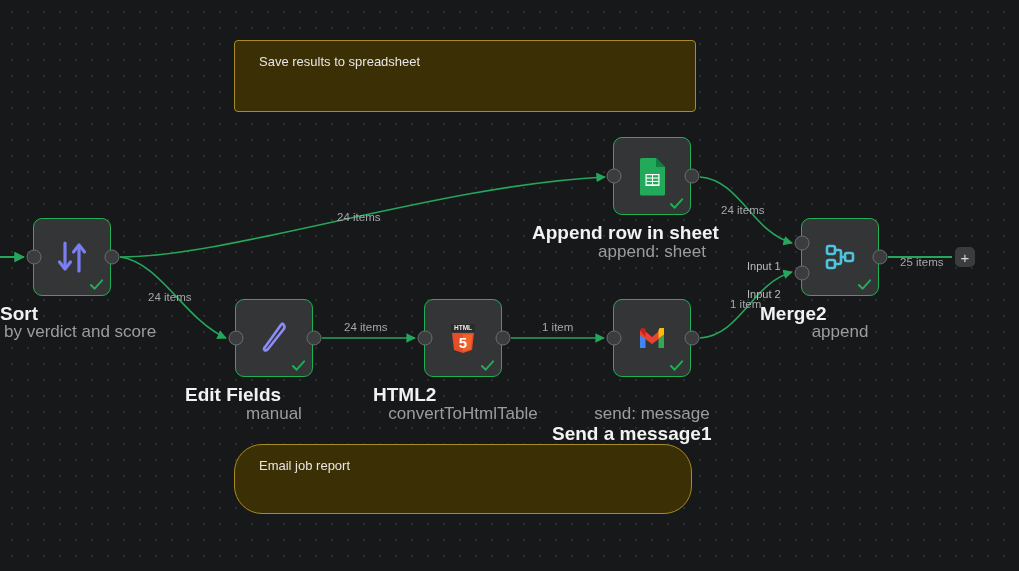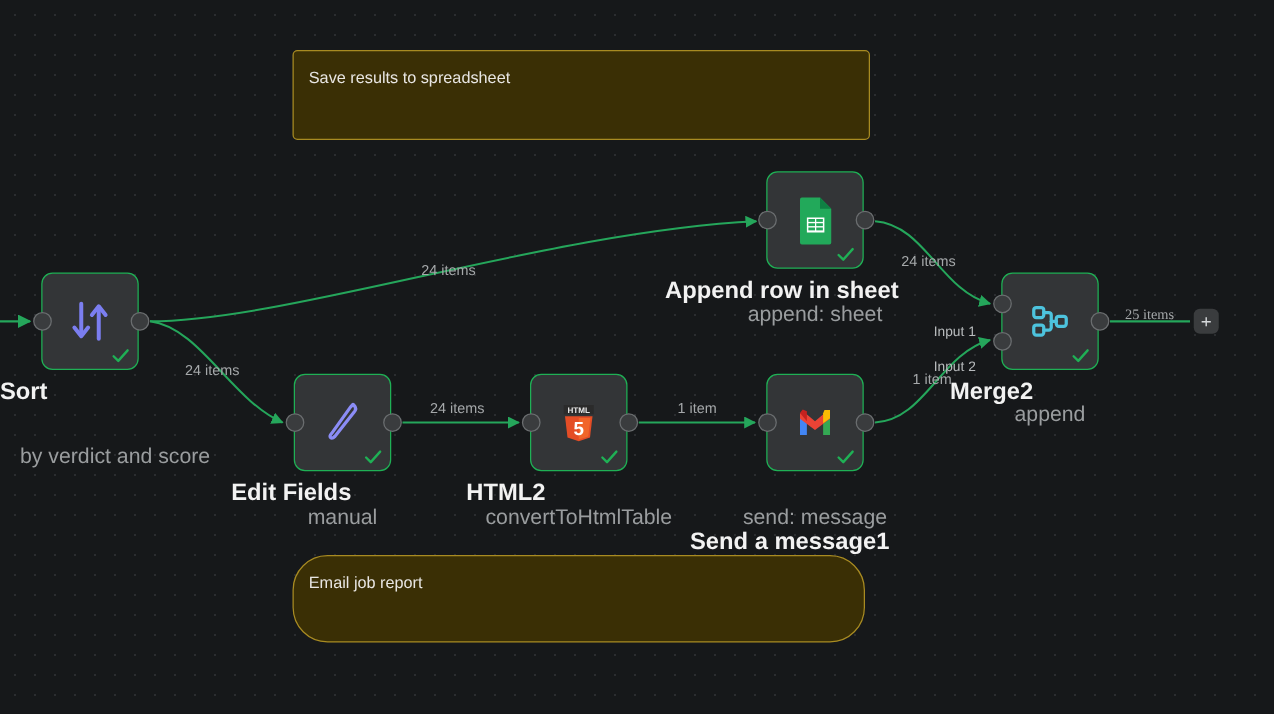--- a/index.html
+++ b/index.html
@@ -20,21 +20,21 @@
   #edges { position: absolute; left: 0; top: 0; width: 1019px; height: 571px; pointer-events: none; }
 
   
   .sticky {
     position: absolute;
     background: #3a2f05;
     border: 1px solid #a88b22;
     border-radius: 4px;
     color: #e8e6e3;
     font-size: 13px;
-    padding: 13px 12px;
+    padding: 13px 24px;
     line-height: 1.3;
   }
 
   
   .node {
     position: absolute;
     width: 78px; height: 78px;
     background: #333537;
     border: 1.5px solid #1fb055;
     border-radius: 9px;
@@ -147,21 +147,21 @@
       <path d="M13 6 L13 31" stroke="#7b7ef0" stroke-width="3.2" fill="none" stroke-linecap="round"></path>
       <path d="M7.5 25 L13 32 L18.5 25" stroke="#7b7ef0" stroke-width="3.2" fill="none" stroke-linecap="round" stroke-linejoin="round"></path>
       <path d="M27 34 L27 9" stroke="#7b7ef0" stroke-width="3.2" fill="none" stroke-linecap="round"></path>
       <path d="M21.5 15 L27 8 L32.5 15" stroke="#7b7ef0" stroke-width="3.2" fill="none" stroke-linecap="round" stroke-linejoin="round"></path>
     </svg>
     <svg class="check" viewBox="0 0 16 16">
       <path d="M2 8.5 L6 12.5 L14 3.5" stroke="#1fb055" stroke-width="2" fill="none" stroke-linecap="round" stroke-linejoin="round"></path>
     </svg>
   </div>
   <div class="nlabel" style="left:0px; top:303px; width:144px;">Sort</div>
-  <div class="nsub" style="left:16px; top:322px; width:144px;margin-top:33px;">by verdict and score</div>
+  <div class="nsub" style="left:4px; top:322px; width:144px;">by verdict and score</div>
 
   <div class="node" style="left:613px; top:137px;">
     <span class="port left"></span>
     <span class="port right"></span>
     <svg class="icon" viewBox="0 0 44 44">
       <path d="M10 4 h16 l9 9 v27 a1.5 1.5 0 0 1 -1.5 1.5 h-22 A1.5 1.5 0 0 1 10 40 V5.5 A1.5 1.5 0 0 1 11.5 4 z" fill="#22a95a"></path>
       <path d="M26 4 l9 9 h-9 z" fill="#0f8043"></path>
       <rect x="15.5" y="20" width="14" height="12" fill="#ffffff"></rect>
       <g fill="#22a95a">
         <rect x="16.7" y="21.2" width="5.3" height="2.3"></rect>
@@ -246,17 +246,17 @@
 
   <div class="plabel" style="left:747px; top:236px;">Input 1</div>
   <div class="plabel" style="left:747px; top:264px;">Input 2</div>
 
   <div class="elabel" style="left:337px; top:211px;">24 items</div>
   <div class="elabel" style="left:148px; top:291px;">24 items</div>
   <div class="elabel" style="left:344px; top:321px;">24 items</div>
   <div class="elabel" style="left:542px; top:321px;">1 item</div>
   <div class="elabel" style="left:721px; top:204px;">24 items</div>
   <div class="elabel" style="left:730px; top:298px;">1 item</div>
-  <div class="elabel" style="left:900px; top:246px;font-family:Liberation Serif, serif;">25 items</div>
+  <div class="elabel" style="left:900px; top:256px;">25 items</div>
 
   <div class="plusbtn" style="left:955px; top:247px;">+</div>
 
 </div>
 
 </body></html>

